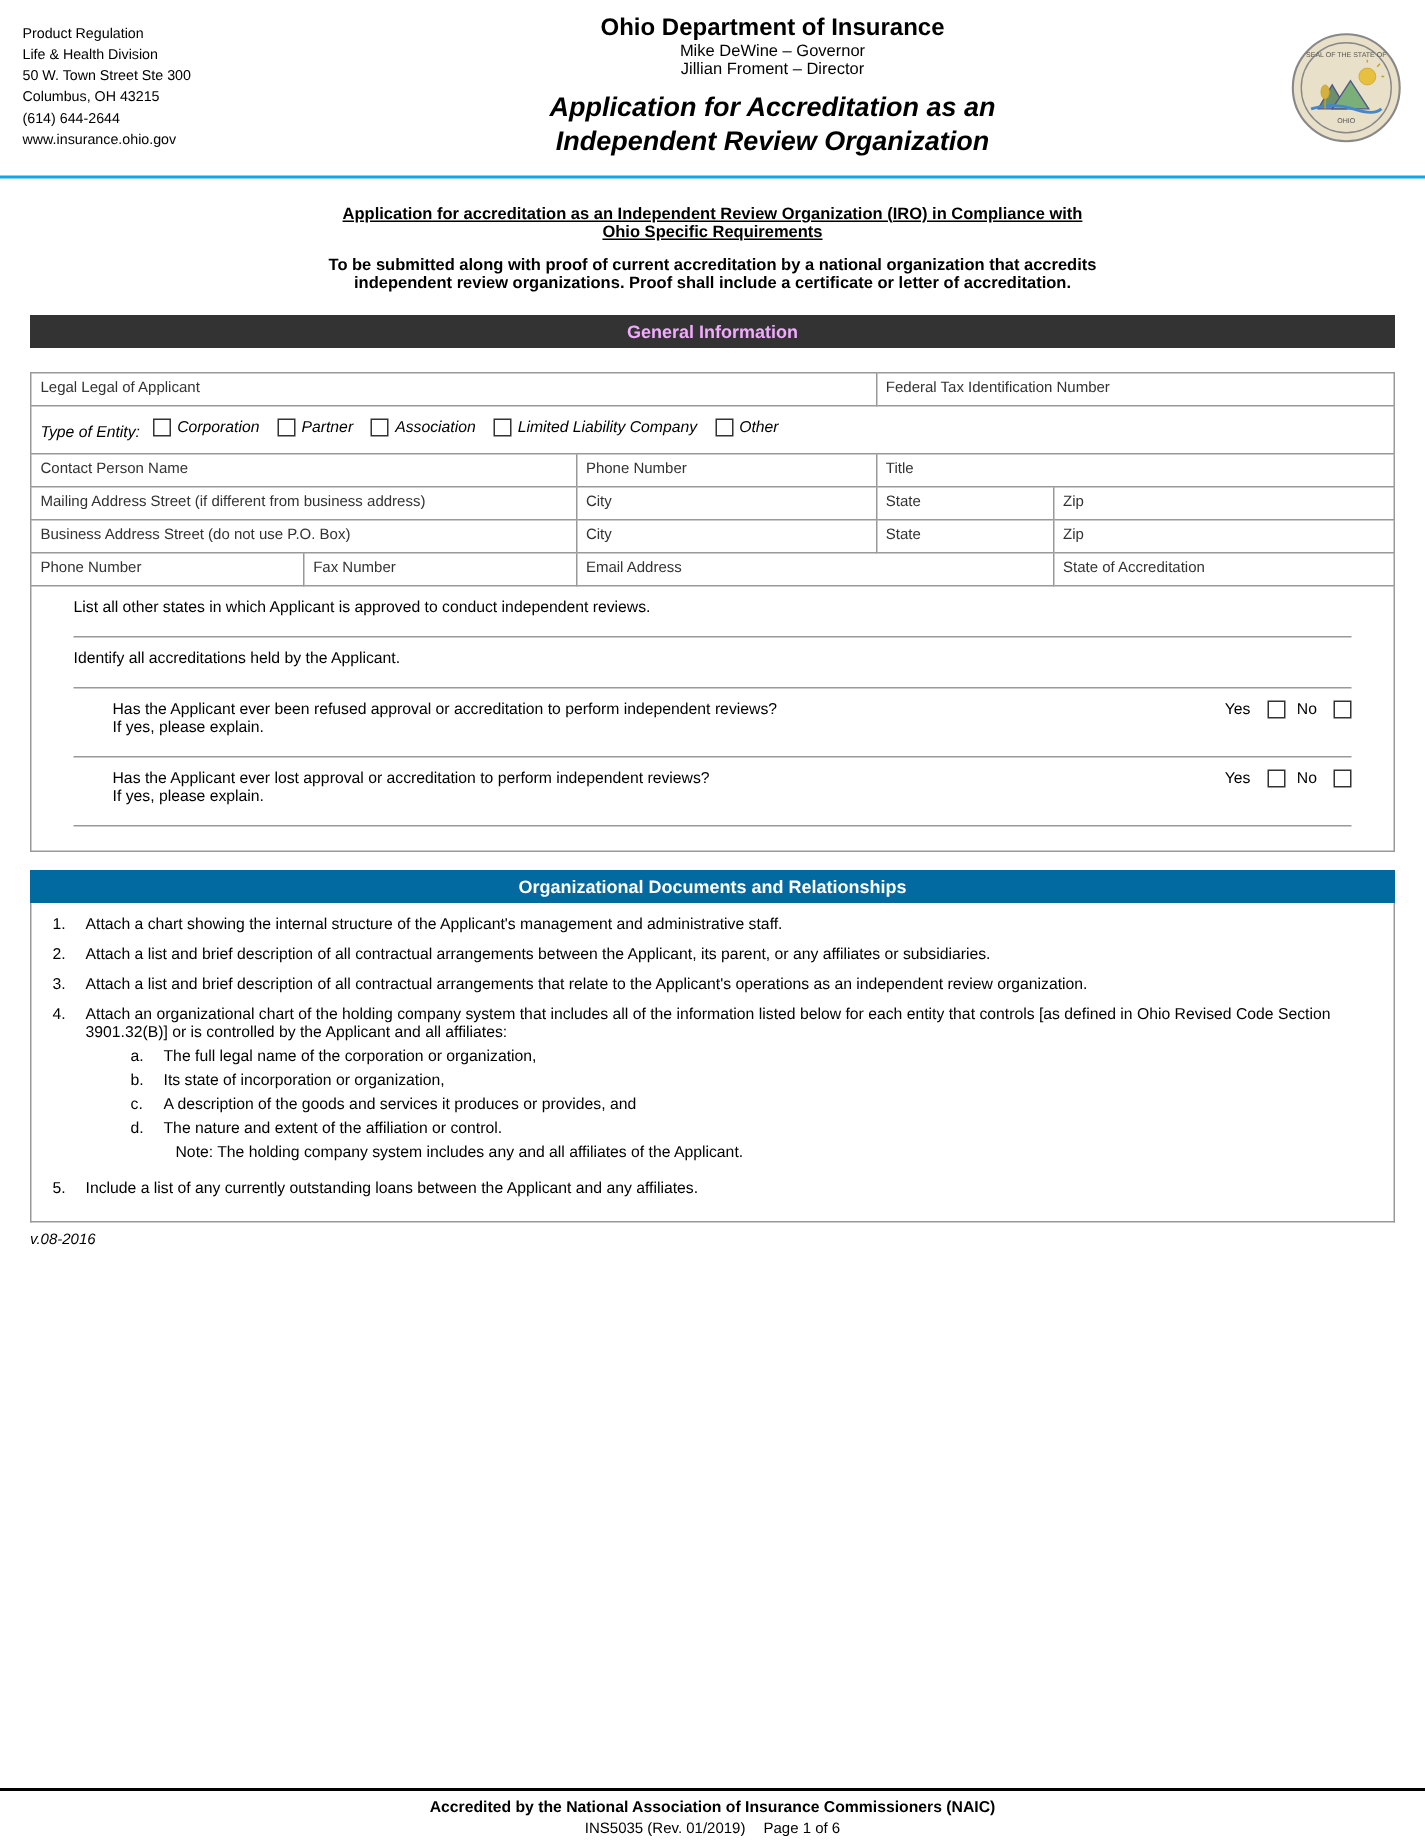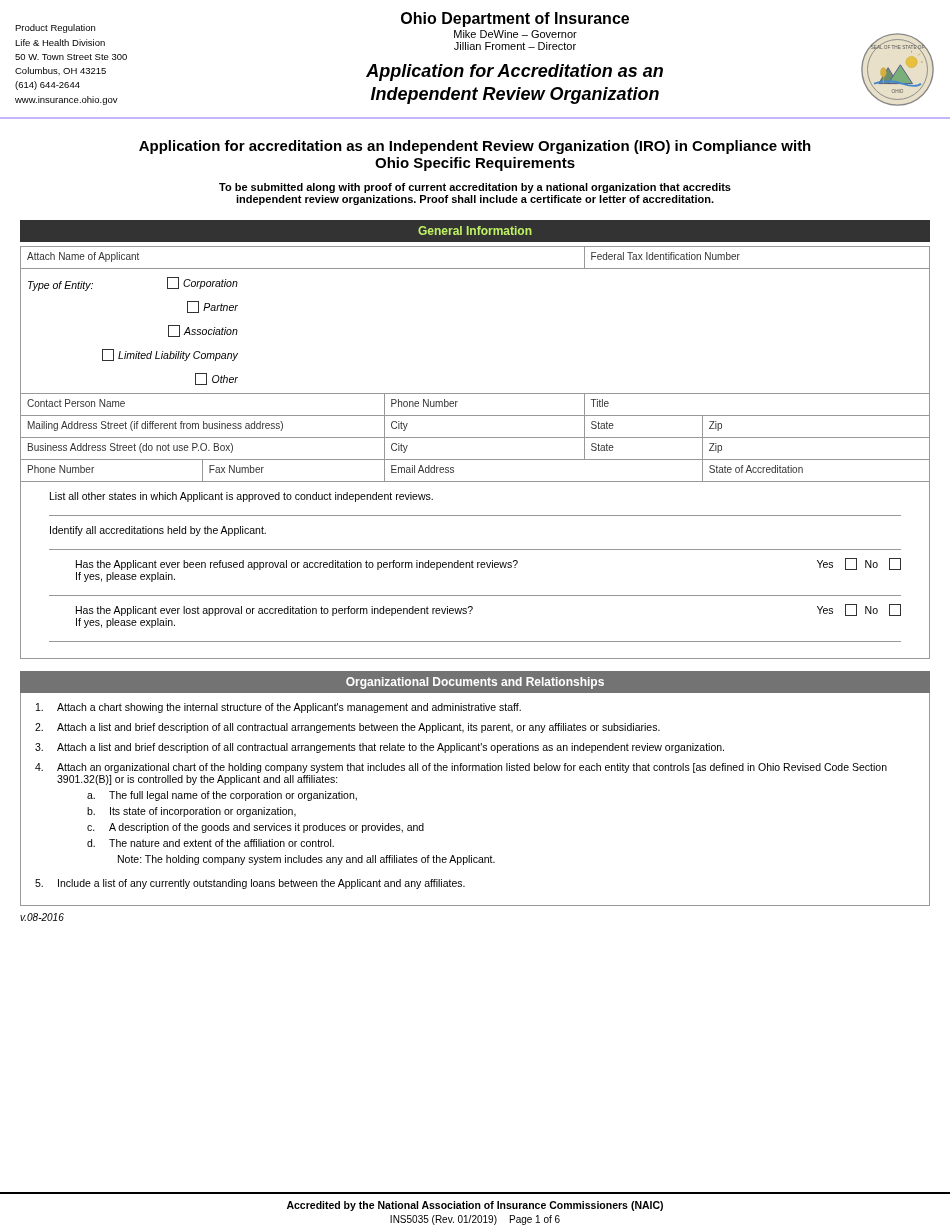--- a/index.html
+++ b/index.html
@@ -12,24 +12,24 @@
       min-height: 1230px;
     }
     .page {
       width: 950px;
       min-height: 1230px;
       padding: 0;
       display: flex;
       flex-direction: column;
     }
     .top-bar {
-      border-bottom: 2px solid #c4b5fd;
+      border-bottom: 2px solid #0ea5e9;
       padding: 10px 15px 10px 15px;
       display: flex;
-      align-items: flex-end;
+      align-items: center;
       justify-content: space-between;
     }
     .top-left {
       font-size: 9.5px;
       line-height: 1.5;
       width: 180px;
     }
     .top-center {
       text-align: center;
       flex: 1;
@@ -60,41 +60,42 @@
     }
     .content {
       padding: 10px 20px;
       flex: 1;
     }
     .subtitle-block {
       text-align: center;
       margin: 8px 0 5px 0;
     }
     .subtitle-block p {
-      font-size: 15px;
+      font-size: 11px;
+      text-decoration: underline;
     }
     .subtitle-block .bold-line {
       font-weight: bold;
     }
     .proof-block {
       text-align: center;
       margin: 10px 0 15px 0;
     }
     .proof-block p {
       font-weight: bold;
       font-size: 11px;
     }
     .section-header {
       background: #333;
-      color: #bef264;
+      color: #f0abfc;
       text-align: center;
       font-weight: bold;
       font-size: 12px;
       padding: 4px 0;
-      margin-bottom: 4px;
+      margin-bottom: 16px;
     }
     .form-table {
       width: 100%;
       border-collapse: collapse;
       border: 1px solid #999;
     }
     .form-table td {
       border: 1px solid #999;
       padding: 4px 6px;
       font-size: 10.5px;
@@ -106,24 +107,23 @@
     }
     .form-table .full-input {
       height: 22px;
     }
     .entity-row td {
       padding: 8px 6px;
       font-style: italic;
     }
     .checkbox-group {
       display: flex;
-      align-items: flex-end;
+      align-items: flex-start;
       gap: 12px;
       flex-wrap: wrap;
-      flex-direction: column;
     }
     .checkbox-item {
       display: flex;
       align-items: center;
       gap: 4px;
     }
     .checkbox-box {
       width: 12px;
       height: 12px;
       border: 1px solid #333;
@@ -161,21 +161,21 @@
       display: flex;
       align-items: center;
       gap: 8px;
       font-size: 10.5px;
       white-space: nowrap;
     }
     .yes-no-options .checkbox-box {
       margin-left: 3px;
     }
     .section2-header {
-      background: #737373;
+      background: #0369a1;
       color: #fff;
       text-align: center;
       font-weight: bold;
       font-size: 12px;
       padding: 4px 0;
       margin-top: 12px;
     }
     .section2-block {
       border: 1px solid #999;
       border-top: none;
@@ -292,21 +292,21 @@
       <p>independent review organizations. Proof shall include a certificate or letter of accreditation.</p>
     </div>
 
     <div class="section-header">General Information</div>
 
     <table class="form-table">
 
       <tbody>
           <tr>
         <td colspan="3" class="label-cell full-input">
-          <span>Attach Name of Applicant</span>
+          <span>Legal Legal of Applicant</span>
         </td>
         <td colspan="2" class="label-cell full-input">
           <span>Federal Tax Identification Number</span>
         </td>
       </tr>
 
       <tr class="entity-row">
         <td colspan="5">
           <span>Type of Entity:</span>&nbsp;&nbsp;
           <span class="checkbox-group" style="display:inline-flex;">

